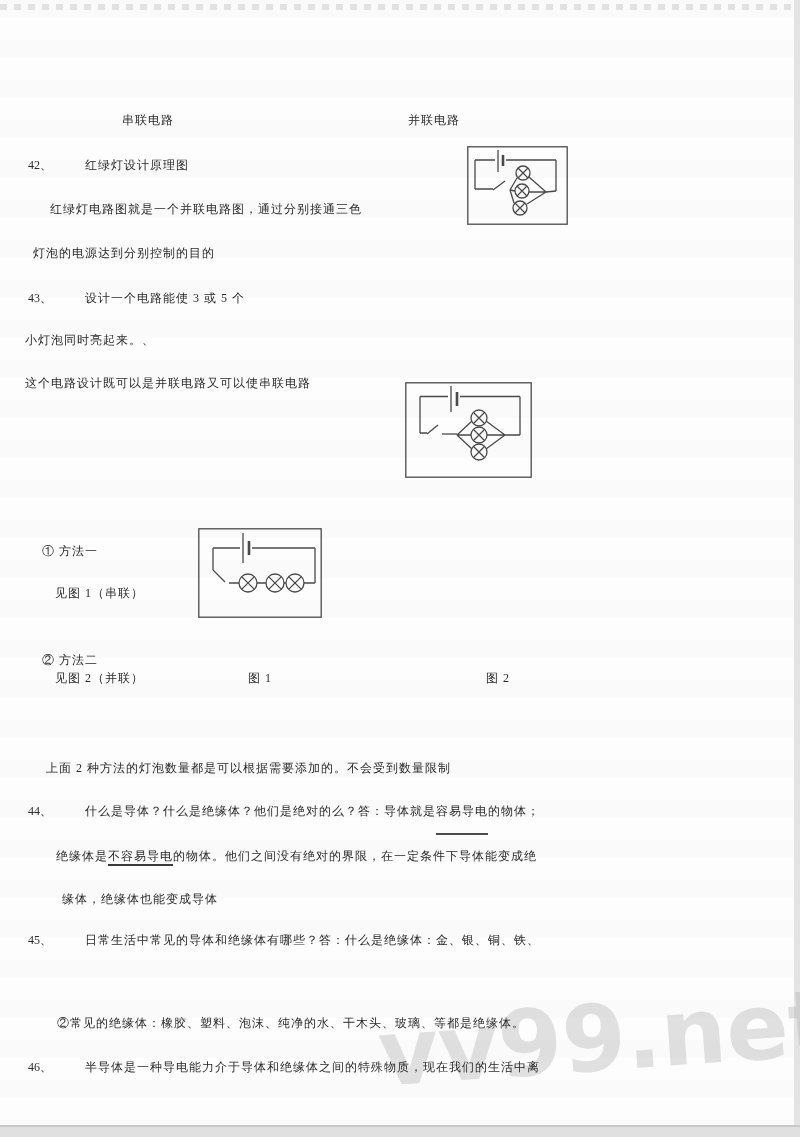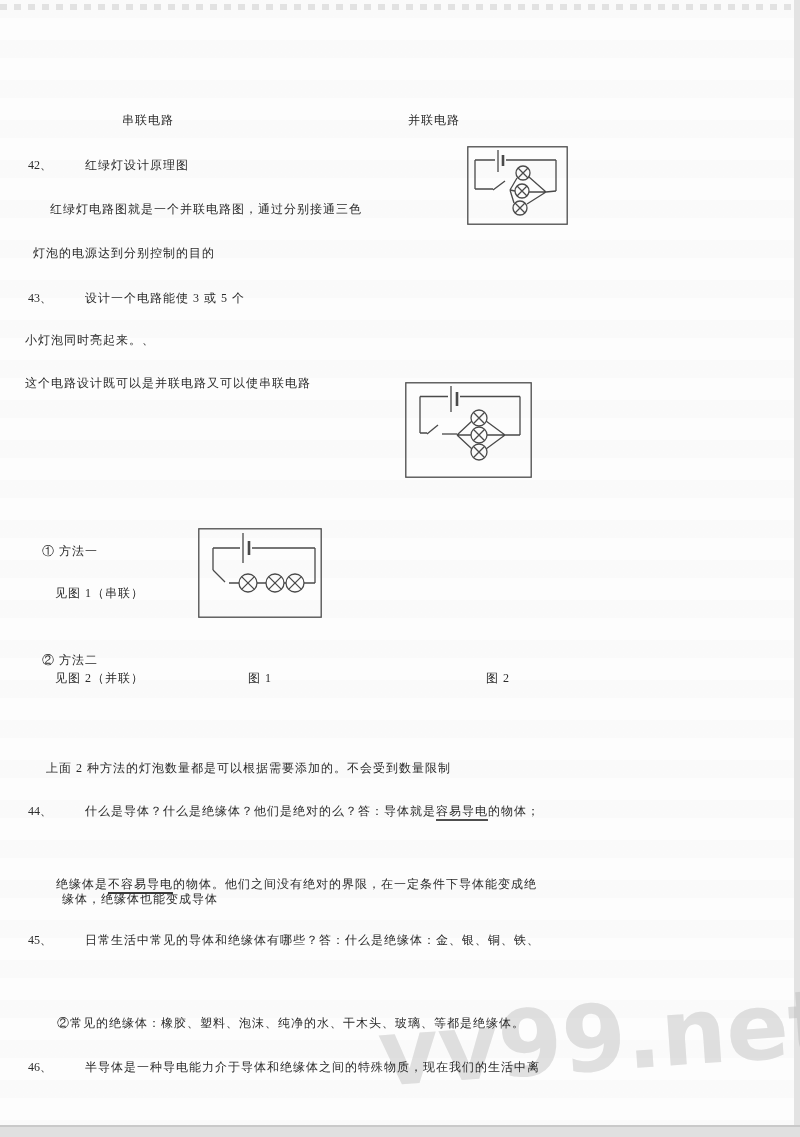--- a/index.html
+++ b/index.html
@@ -38,21 +38,21 @@
   }
   .line {
     position: absolute;
     font-size: 12px;
     line-height: 24px;
     letter-spacing: 1px;
     white-space: nowrap;
     z-index: 3;
   }
   .num { display: inline-block; width: 57px; letter-spacing: 0; }
-  .u1 { border-bottom: 2px solid #4e4e4e; padding-bottom: 1px; }
+  .u1 { border-bottom: 2px solid #4e4e4e; padding-bottom: 15px; }
   .u2 { border-bottom: 2.5px solid #3a3a3a; padding-bottom: 1px; }
   .diagram { position: absolute; z-index: 2; }
   .diagram svg { display: block; }
   .watermark {
     position: absolute;
     left: 378px; top: 985px;
     z-index: 1;
     font-family: "DejaVu Sans", "Liberation Sans", sans-serif;
     font-weight: 700;
     font-size: 92px;
@@ -148,21 +148,21 @@
       </g>
     </svg>
   </div>
 
   <div class="line" style="left:248px; top:666px">图 1</div>
   <div class="line" style="left:486px; top:666px">图 2</div>
 
   <div class="line" style="left:46px; top:756px">上面 2 种方法的灯泡数量都是可以根据需要添加的。不会受到数量限制</div>
 
   <div class="line" style="left:28px; top:799px"><span class="num">44、</span><span>什么是导体？什么是绝缘体？他们是绝对的么？答：导体就是</span><span class="u1">容易导电</span><span>的物体；</span></div>
-  <div class="line" style="left:56px; top:872px"><span>绝缘体是</span><span class="u2">不容易导电</span><span>的物体。他们之间没有绝对的界限，在一定条件下导体能变成绝</span></div>
+  <div class="line" style="left:56px; top:844px"><span>绝缘体是</span><span class="u2">不容易导电</span><span>的物体。他们之间没有绝对的界限，在一定条件下导体能变成绝</span></div>
   <div class="line" style="left:62px; top:887px">缘体，绝缘体也能变成导体</div>
 
   <div class="line" style="left:28px; top:928px"><span class="num">45、</span><span>日常生活中常见的导体和绝缘体有哪些？答：什么是绝缘体：金、银、铜、铁、</span></div>
   <div class="line" style="left:57px; top:1011px">②常见的绝缘体：橡胶、塑料、泡沫、纯净的水、干木头、玻璃、等都是绝缘体。</div>
 
   <div class="line" style="left:28px; top:1055px"><span class="num">46、</span><span>半导体是一种导电能力介于导体和绝缘体之间的特殊物质，现在我们的生活中离</span></div>
 
 </div>
 
 </body></html>

